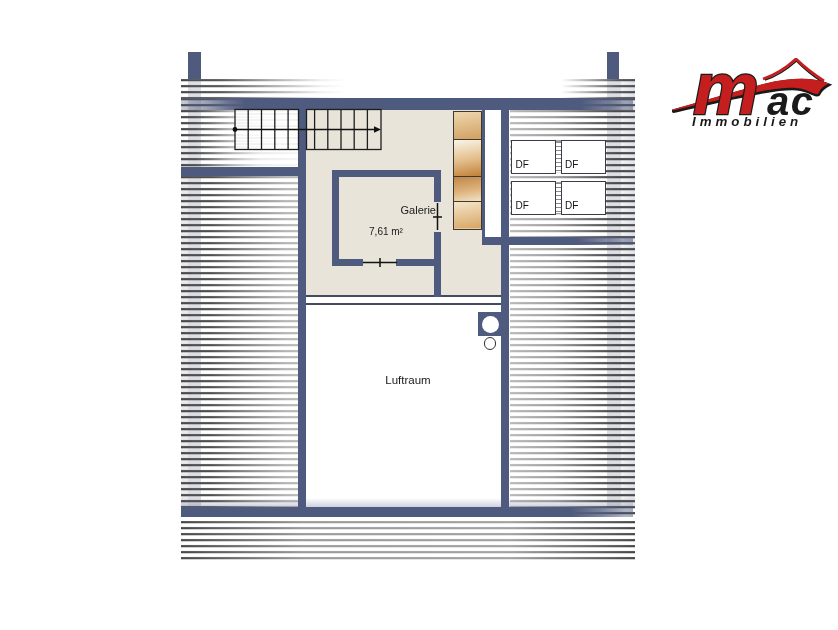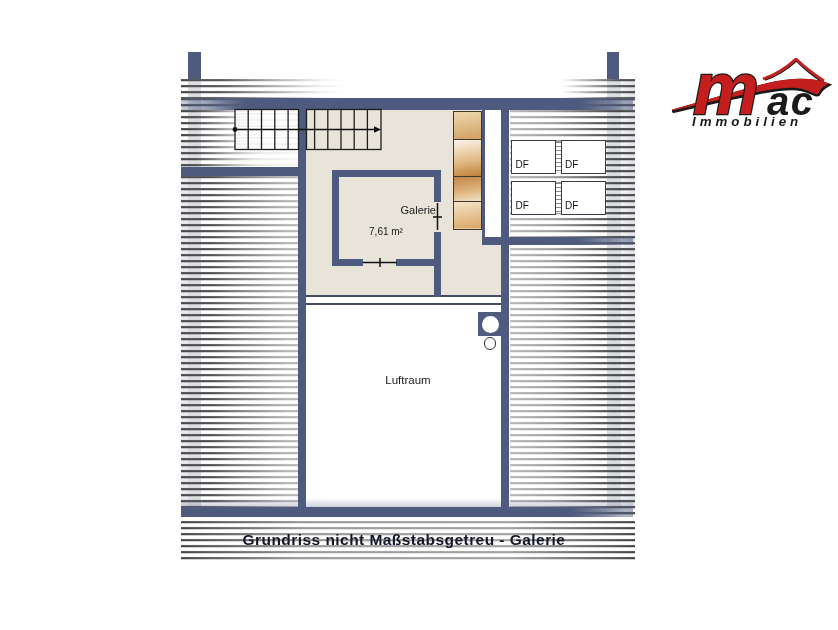--- a/index.html
+++ b/index.html
@@ -172,21 +172,20 @@
   <div class="abs" style="left:560.5px;top:181px;width:45px;height:34px;background:#fff;border:1.3px solid #3c3c48;box-sizing:border-box;">
     <span style="position:absolute;left:3.5px;bottom:3px;font-size:10px;color:#111;line-height:10px;">DF</span>
     </div>
 
   <div class="abs" style="left:556px;top:142px;width:4.5px;height:30px;
      background:repeating-linear-gradient(180deg,#8a8a8a 0 1.2px, #ffffff 1.2px 4px);"></div>
 
   <div class="abs" style="left:556px;top:183px;width:4.5px;height:30px;
      background:repeating-linear-gradient(180deg,#8a8a8a 0 1.2px, #ffffff 1.2px 4px);"></div>
 
-  <div class="abs" style="left:0px;top:530.5px;width:808px;text-align:center;font-size:15.5px;font-weight:bold;letter-spacing:0.45px;color:#16162b;">Grundriss nicht Maßstabsgetreu - Galerie</div>
 
   <svg class="abs" style="left:672px;top:58px;" width="166" height="85" viewBox="0 0 166 85">
 
     <path d="M93,22 Q109,17 124.5,3 Q135,14 151.5,25" fill="none" stroke="#1a1a1a" stroke-width="1.5"></path>
 
     <path d="M91,21 Q108,15.5 124,1 Q136,12.5 152,23" fill="none" stroke="#c41e1e" stroke-width="2.8"></path>
 
     <path d="M0,51.5 C30,43.5 60,34 93,25.5 C120,19 142,19.5 157,25.5 C153,27.5 149.5,29 147,34.5 C145,38.8 141,33.5 128,30.5 C110,26.5 60,39 1,52.5 Z" fill="#1a1a1a" stroke="#1a1a1a" stroke-width="2.4" transform="translate(0.5,1.3)"></path>
 
     <path d="M0,51.5 C30,43.5 60,34 93,25.5 C120,19 142,19.5 157,25.5 C153,27.5 149.5,29 147,34.5 C145,38.8 141,33.5 128,30.5 C110,26.5 60,39 1,52.5 Z" fill="#c41e1e"></path>

